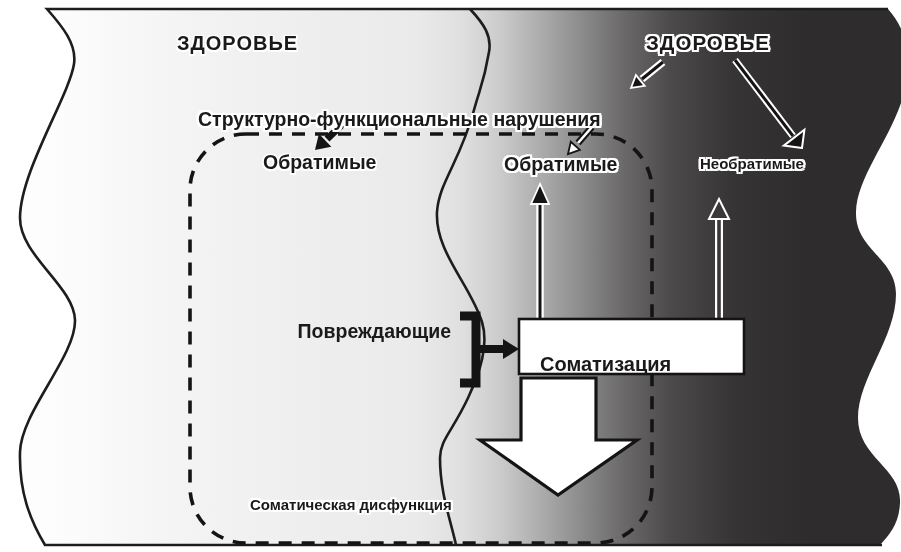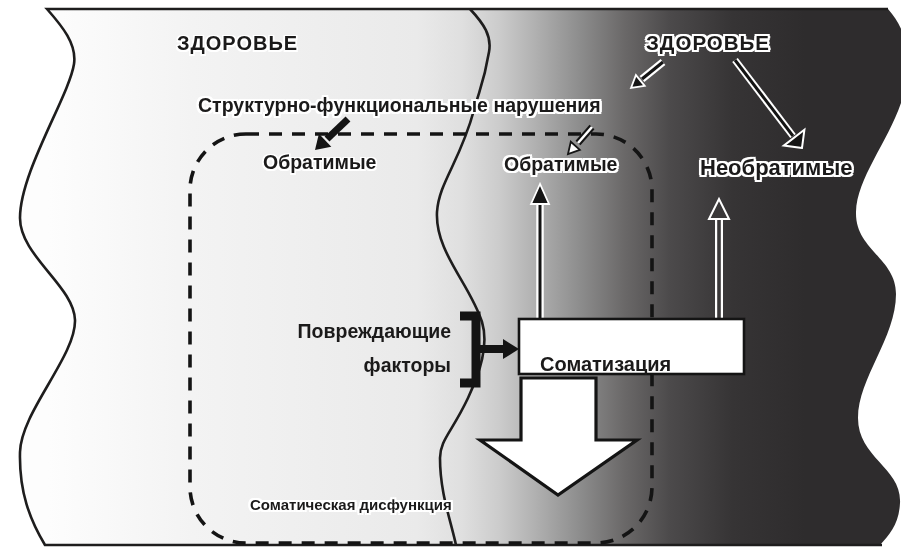--- a/index.html
+++ b/index.html
@@ -121,30 +121,29 @@
 
     <rect x="507" y="319" width="225" height="55" fill="#ffffff" stroke="#141414" stroke-width="2.6"></rect>
 
     <polygon points="509,378 584,378 584,440 625,440 546,495 468,440 509,440" fill="#ffffff" stroke="#141414" stroke-width="3.2"></polygon>
   </svg>
 
   <div class="lbl halo" style="left:165px;top:32px;font-size:20px;letter-spacing:1px;">ЗДОРОВЬЕ</div>
 
   <div class="lbl halo-strong" style="left:634px;top:31px;font-size:20.5px;letter-spacing:1px;">ЗДОРОВЬЕ</div>
 
-  <div class="lbl halo-strong" style="left:186px;top:94px;font-size:19.5px;">Структурно-функциональные нарушения</div>
+  <div class="lbl halo-strong" style="left:186px;top:108px;font-size:19.5px;">Структурно-функциональные нарушения</div>
 
   <div class="lbl halo" style="left:251px;top:151px;font-size:19.5px;">Обратимые</div>
 
   <div class="lbl halo-strong" style="left:492px;top:153px;font-size:19.5px;">Обратимые</div>
 
-  <div class="lbl halo-strong" style="left:688px;top:155px;font-size:22px;">Необратимые</div>
+  <div class="lbl halo-strong" style="left:688px;top:155px;font-size:15px;">Необратимые</div>
 
   <div class="lbl two-line" style="left:247px;top:314px;width:192px;font-size:19.5px;">
     <div>Повреждающие</div>
-    <div>факторы</div>
   </div>
 
   <div class="lbl" style="left:528px;top:353px;font-size:20px;">Соматизация</div>
 
   <div class="lbl halo-strong" style="left:238px;top:496px;font-size:15px;">Соматическая дисфункция</div>
 
 </div>
 
 </body></html>

